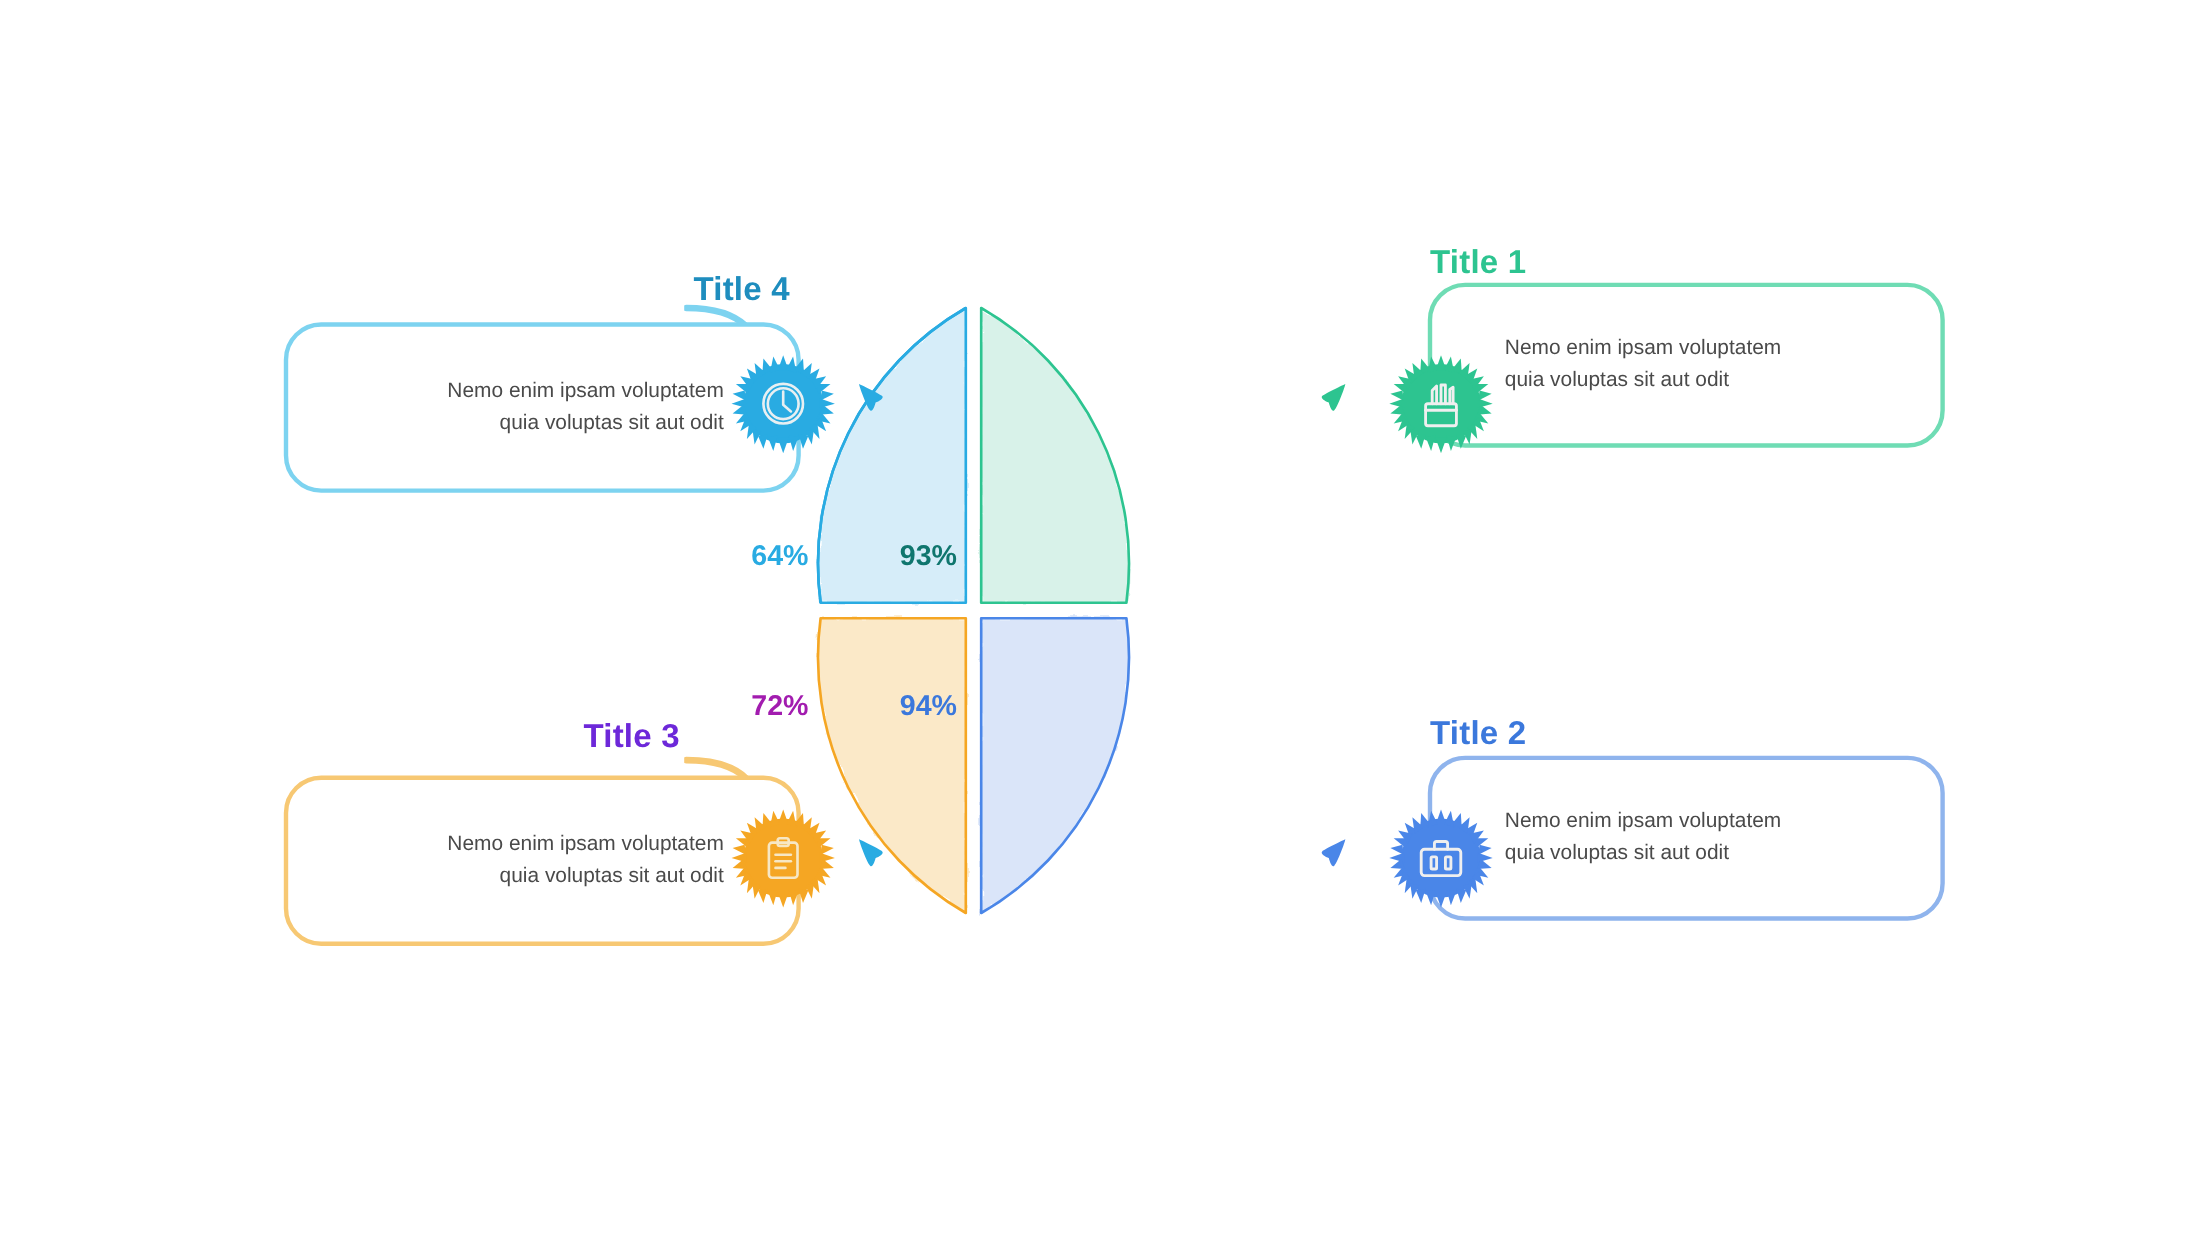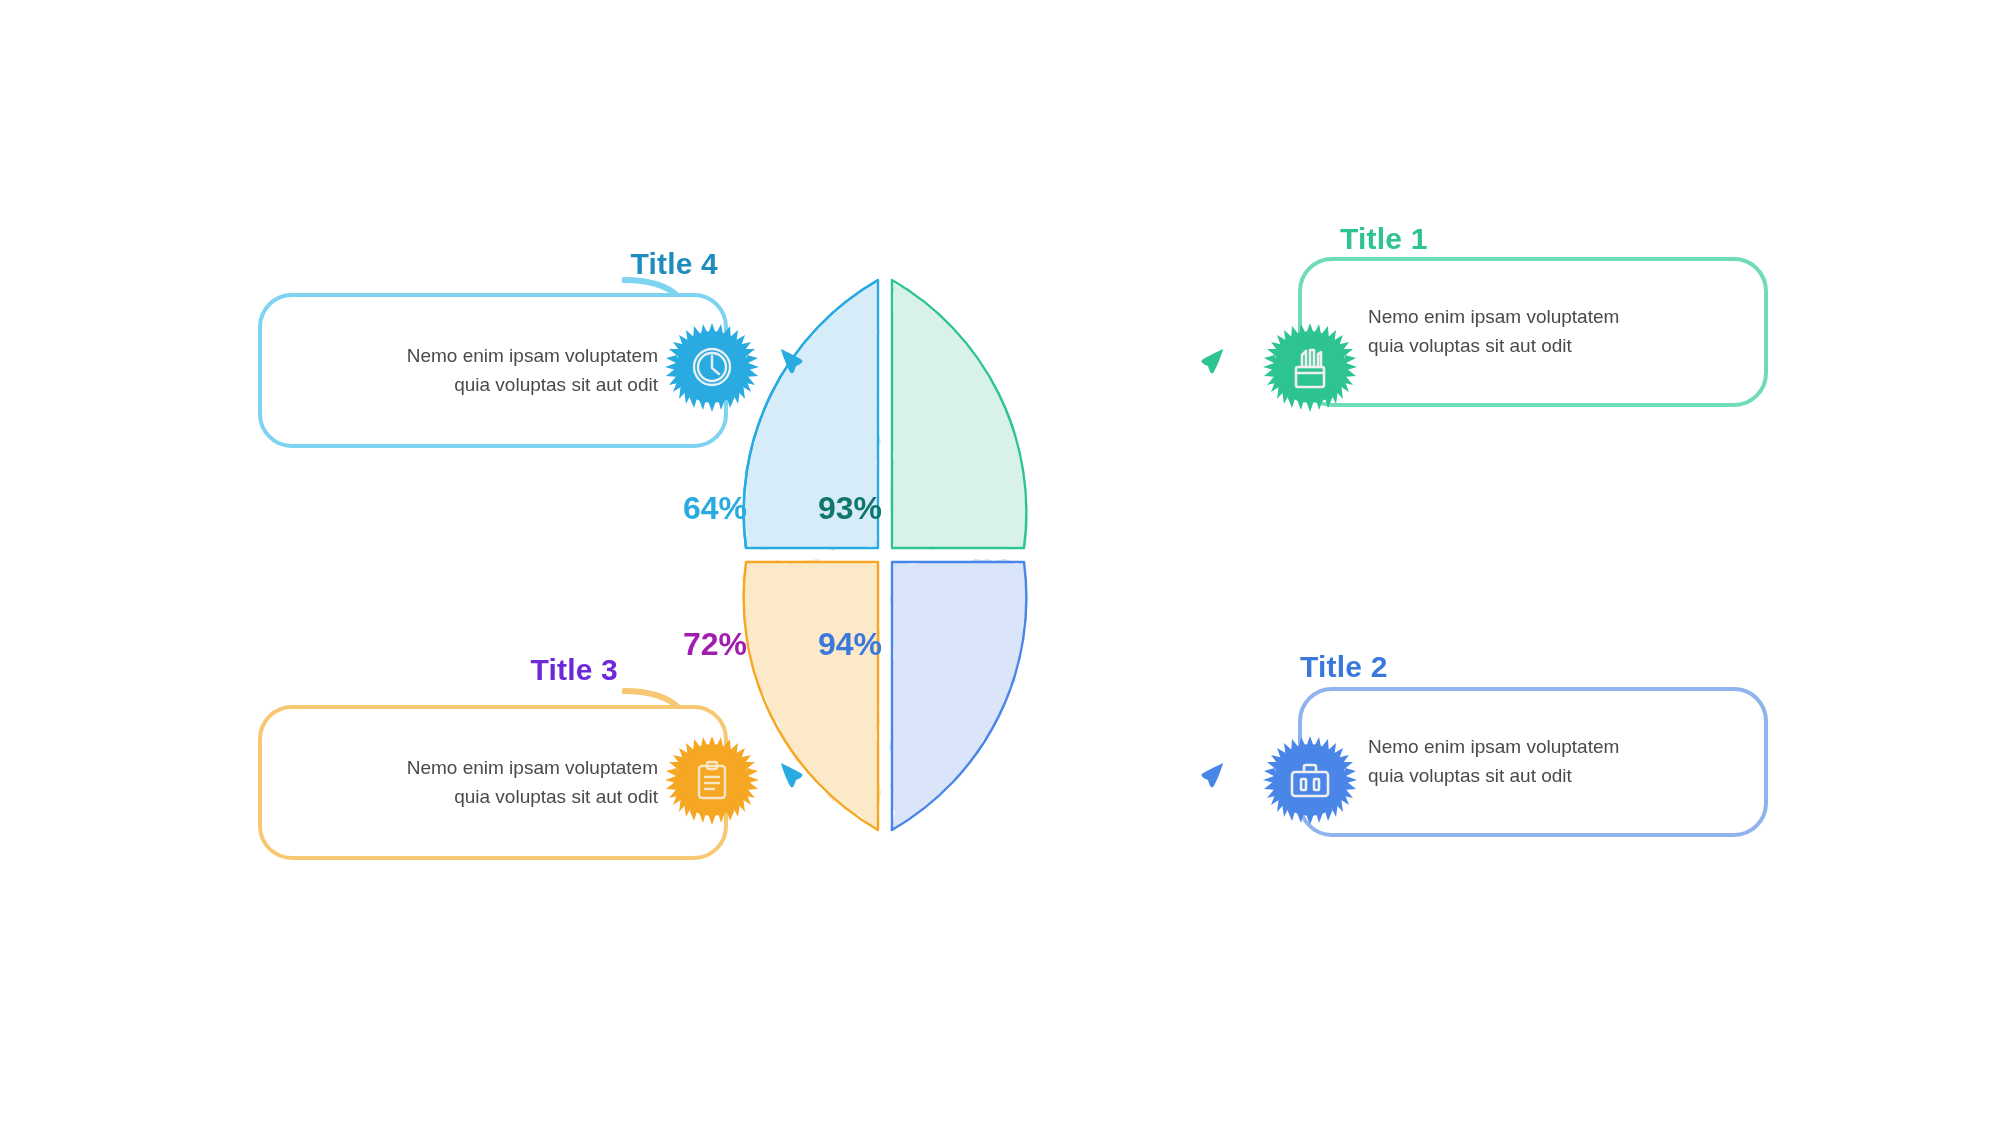--- a/index.html
+++ b/index.html
@@ -66,21 +66,21 @@
 
   
   .connector { position: absolute; pointer-events: none; }
 
   
   #pie { position: absolute; left: 740px; top: 270px; width: 290px; height: 570px; }
   #pie svg { width: 100%; height: 100%; overflow: visible; }
 
   .pct {
     position: absolute;
-    font-size: 32px;
+    font-size: 26px;
     font-weight: bold;
     white-space: nowrap;
     text-align: center;
   }
 </style>
 </head>
 <body>
 
 <div id="stage">
 
@@ -119,21 +119,21 @@
         <path d="M 152 292 L 152 560 A 268 268 0 0 0 284 292 Z" fill="none" stroke="#4A86E8" stroke-width="2.4" stroke-linejoin="round"></path>
       </g>
     </svg>
 
     <div class="pct" style="left:-57px; top:220px; color:#29ABE2;">64%</div>
     <div class="pct" style="left:78px; top:220px; color:#0f766e;">93%</div>
     <div class="pct" style="left:-57px; top:356px; color:#a21caf;">72%</div>
     <div class="pct" style="left:78px; top:356px; color:#3B78DC;">94%</div>
   </div>
 
-  <div class="card-title" style="left:1300px; top:222px; color:#2DC490;margin-left:40px;">Title 1</div>
+  <div class="card-title" style="left:1300px; top:222px; color:#2DC490;">Title 1</div>
 
   <svg class="connector" style="left:1280px; top:255px; width:110px; height:90px;" viewBox="0 0 110 90">
     <path d="M 108 8 C 60 8 36 26 34 86" fill="none" stroke="#6FDCB4" stroke-width="6" stroke-linecap="round"></path>
   </svg>
 
   <div class="card right" style="left:1298px; top:257px; width:470px; height:150px;
        border:4px solid #6FDCB4;">
     <div class="card-text">Nemo enim ipsam voluptatem
 quia voluptas sit aut odit</div>
   </div>

